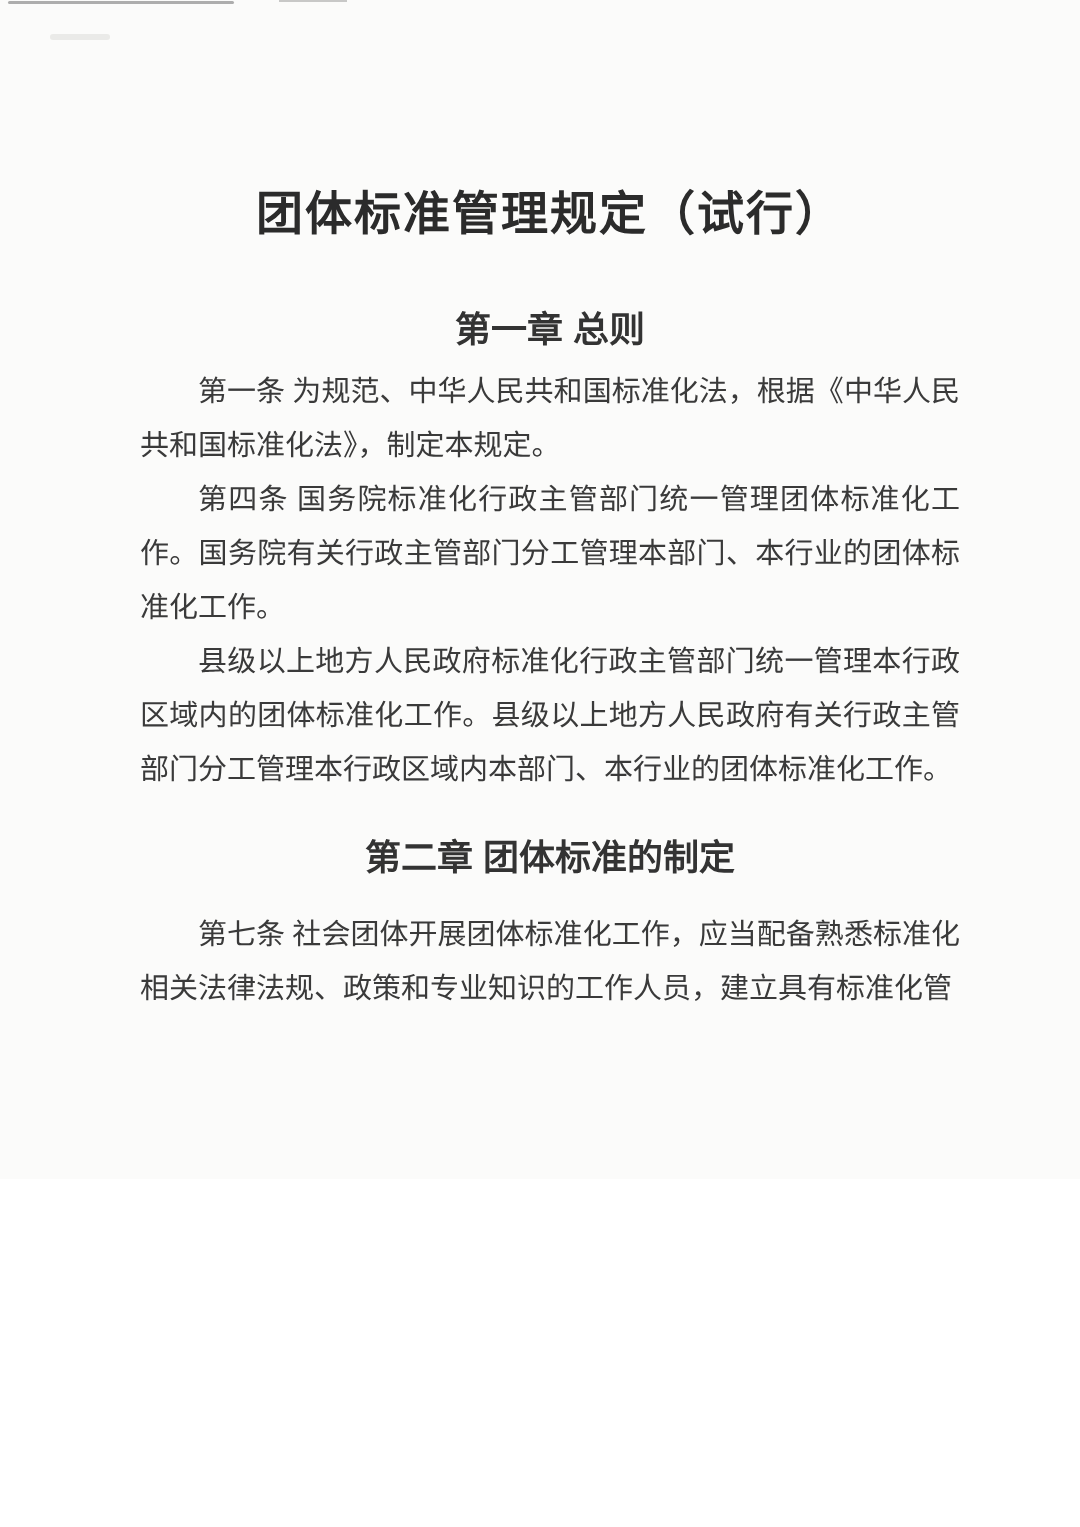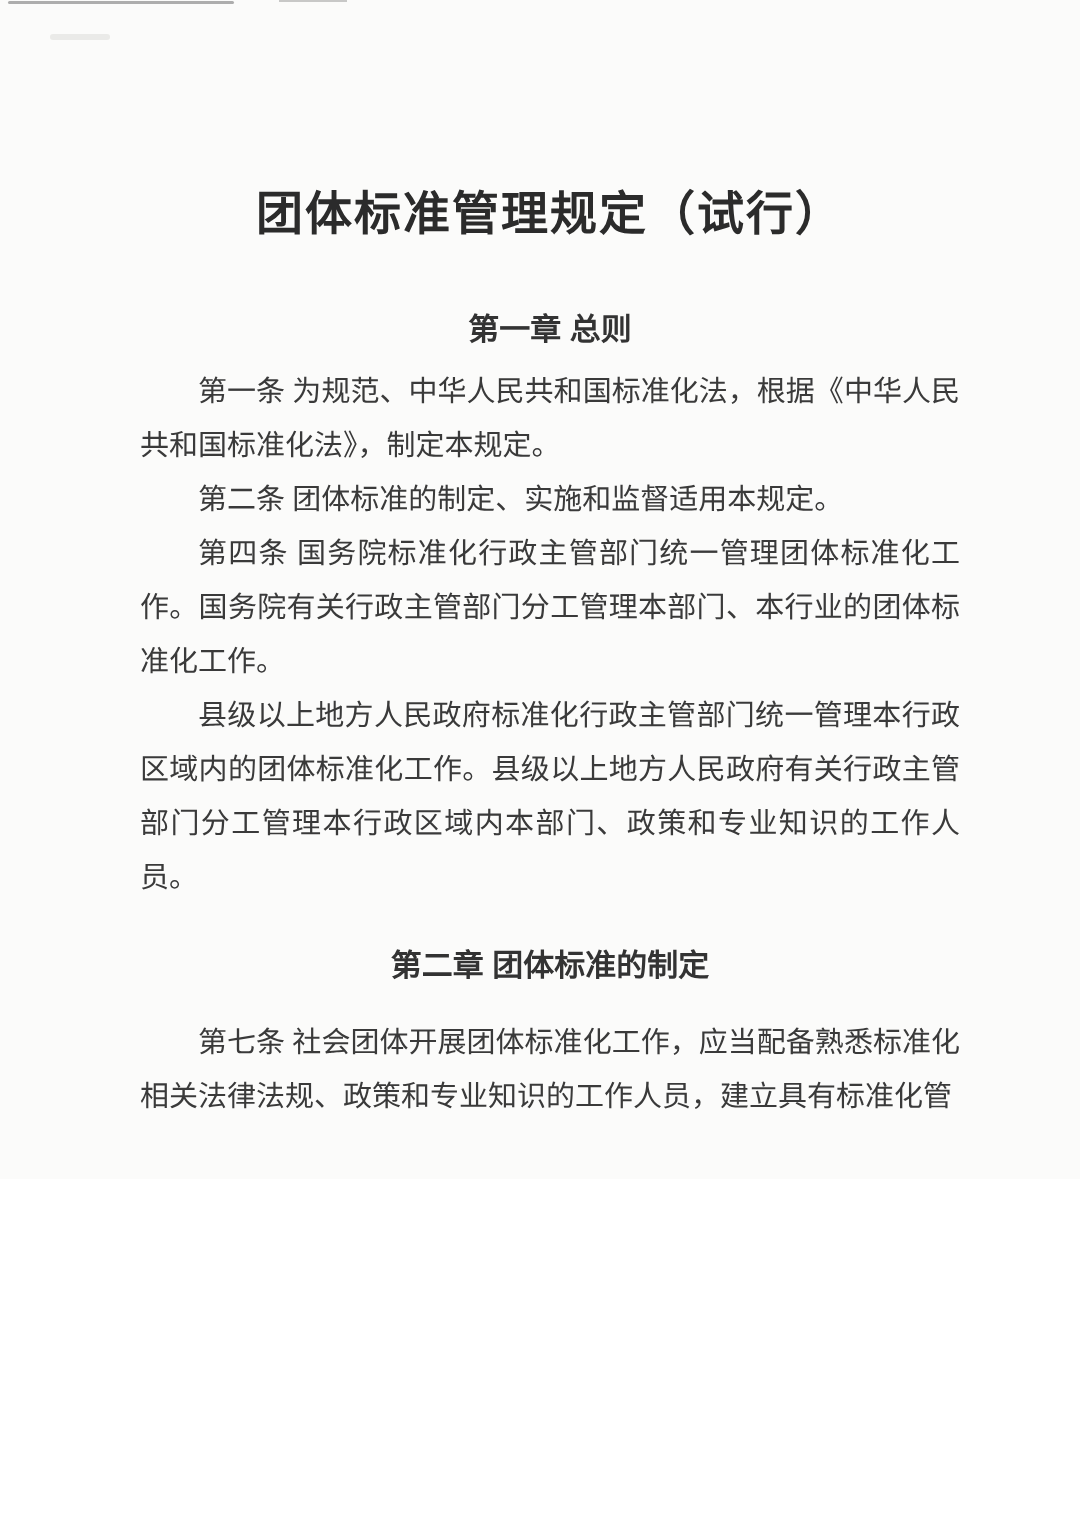--- a/index.html
+++ b/index.html
@@ -51,21 +51,21 @@
     font-size: 47px;
     line-height: 60px;
     letter-spacing: 2px;
     text-align: center;
     color: #2b2b2b;
   }
   .chapter-heading {
     margin: 0;
     font-family: "Liberation Sans", sans-serif;
     font-weight: 700;
-    font-size: 31px;
+    font-size: 36px;
     line-height: 40px;
     text-align: center;
     color: #333333;
   }
   .chapter-heading.first {
     margin-top: 66px;
     margin-bottom: 14px;
   }
   .chapter-heading.second {
     margin-top: 42px;
@@ -97,23 +97,22 @@
   <div class="scan-artifact-1"></div>
   <div class="scan-artifact-2"></div>
   <div class="scan-smudge"></div>
 
   <div class="content">
     <h1 class="doc-title">团体标准管理规定（试行）</h1>
 
     <h2 class="chapter-heading first">第一章 总则</h2>
 
     <p class="para">第一条 为规范、中华人民共和国标准化法，根据《中华人民共和国标准化法》，制定本规定。</p>
-    <p class="para">第二条 团体标准的制定、实施和监督适用本规定。</p>
     <p class="para">第四条 国务院标准化行政主管部门统一管理团体标准化工作。国务院有关行政主管部门分工管理本部门、本行业的团体标准化工作。</p>
-    <p class="para">县级以上地方人民政府标准化行政主管部门统一管理本行政区域内的团体标准化工作。县级以上地方人民政府有关行政主管部门分工管理本行政区域内本部门、政策和专业知识的工作人员。</p>
+    <p class="para">县级以上地方人民政府标准化行政主管部门统一管理本行政区域内的团体标准化工作。县级以上地方人民政府有关行政主管部门分工管理本行政区域内本部门、本行业的团体标准化工作。</p>
 
     <h2 class="chapter-heading second">第二章 团体标准的制定</h2>
 
     <p class="para">第七条 社会团体开展团体标准化工作，应当配备熟悉标准化相关法律法规、政策和专业知识的工作人员，建立具有标准化管</p>
   </div>
 
   <div class="page-number">— 3 —</div>
 </div>
 
 </body></html>

